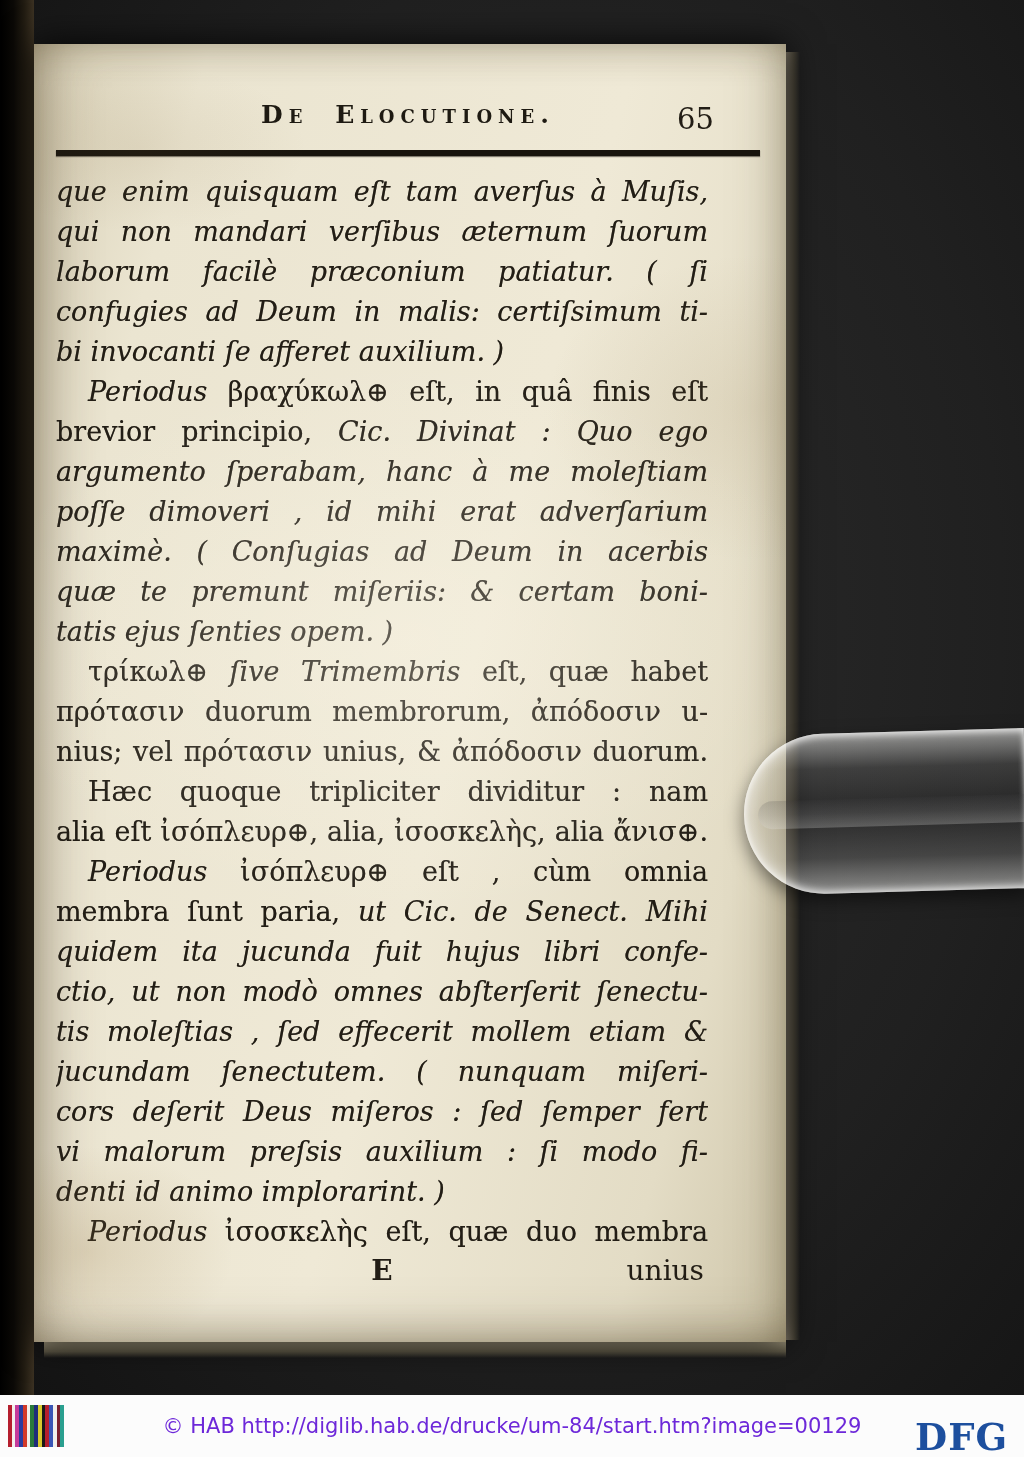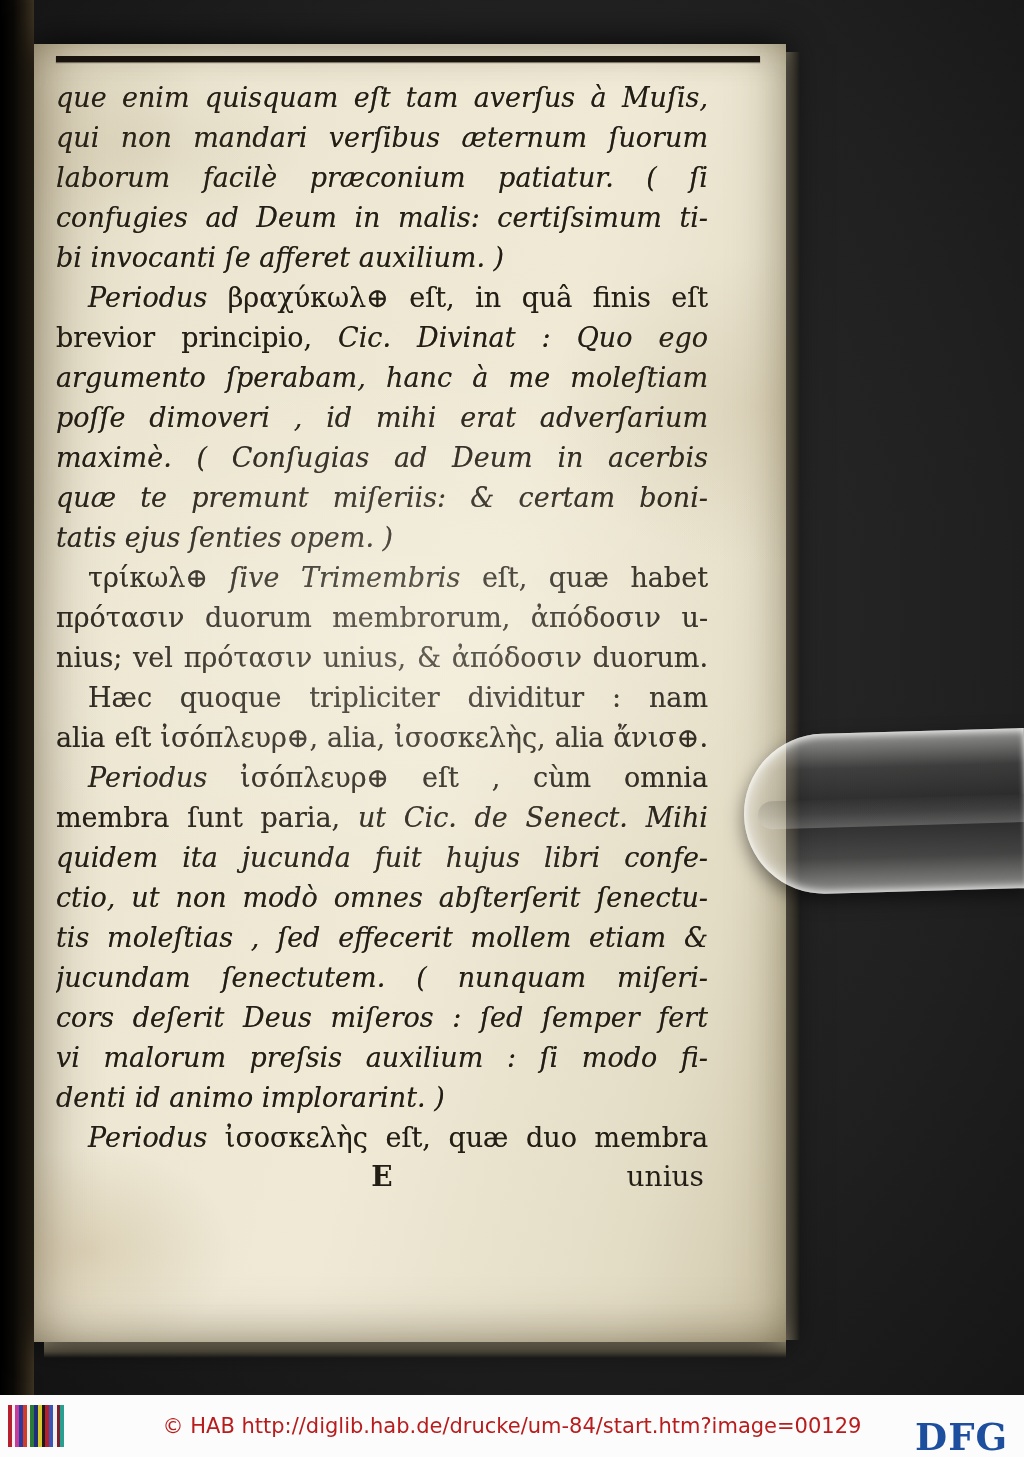--- a/index.html
+++ b/index.html
@@ -63,36 +63,40 @@
       inset 0 3px 6px rgba(255,255,255,.6),
       inset 0 -3px 6px rgba(255,255,255,.5),
       inset 8px 0 12px rgba(255,255,255,.35);}
   .acrylic::after{content:"";position:absolute;left:14px;right:0;top:50%;height:28px;
     transform:translateY(-50%);border-radius:20px 0 0 20px;
     background:linear-gradient(180deg,rgba(60,60,62,.18),rgba(230,230,228,.25));}
 
   
   .footer{position:absolute;left:0;bottom:0;width:1024px;height:62px;background:#fcfcfc;z-index:5;}
   .copyright{position:absolute;left:50%;top:50%;transform:translate(-50%,-50%);
-    font-family:"DejaVu Sans",sans-serif;font-size:21px;color:#b91c1c;white-space:nowrap;}
+    font-family:"DejaVu Sans",sans-serif;font-size:21px;color:#6d28d9;white-space:nowrap;}
   .dfg{position:absolute;right:16px;top:20px;font-family:"DejaVu Serif",serif;
     font-weight:700;font-size:37px;letter-spacing:1px;}
   .cal{position:absolute;left:8px;top:10px;width:56px;height:42px;display:flex;}
   .cal span{flex:1;}
 </style>
 </head>
 <body>
 
 <div class="stage">
 
   <div class="left-dark"></div>
   <div class="fore-right"></div>
   <div class="fore-bottom"></div>
 
   <div class="page">
+    <div class="header-row">
+      <span class="header-title">De Elocutione.</span>
+      <span class="page-num">65</span>
+    </div>
     <div class="rule"></div>
 
     <div class="page-body">
         <div class="textline full"><span class="seg-it">que enim quisquam eſt tam averſus à Muſis,</span></div>
         <div class="textline full"><span class="seg-it">qui non mandari verſibus æternum ſuorum</span></div>
         <div class="textline full"><span class="seg-it">laborum facilè præconium patiatur. ( ſi</span></div>
         <div class="textline full"><span class="seg-it">confugies ad Deum in malis: certiſsimum ti-</span></div>
         <div class="textline"><span class="seg-it">bi invocanti ſe afferet auxilium. )</span></div>
         <div class="textline full indent"><span class="seg-it">Periodus </span><span class="seg-gr">βραχύκωλ⊕ </span><span class="seg-ro">eſt, in quâ finis eſt</span></div>
         <div class="textline full"><span class="seg-ro">brevior principio, </span><span class="seg-it">Cic. Divinat : Quo ego</span></div>

